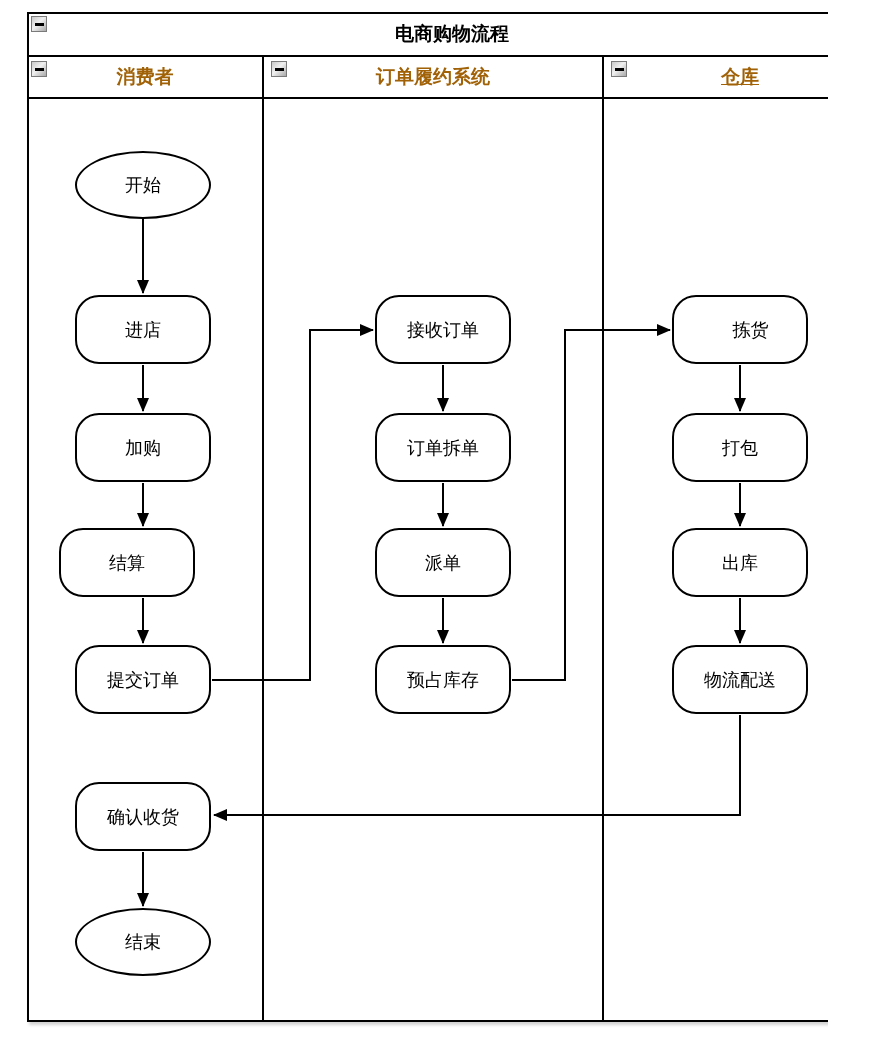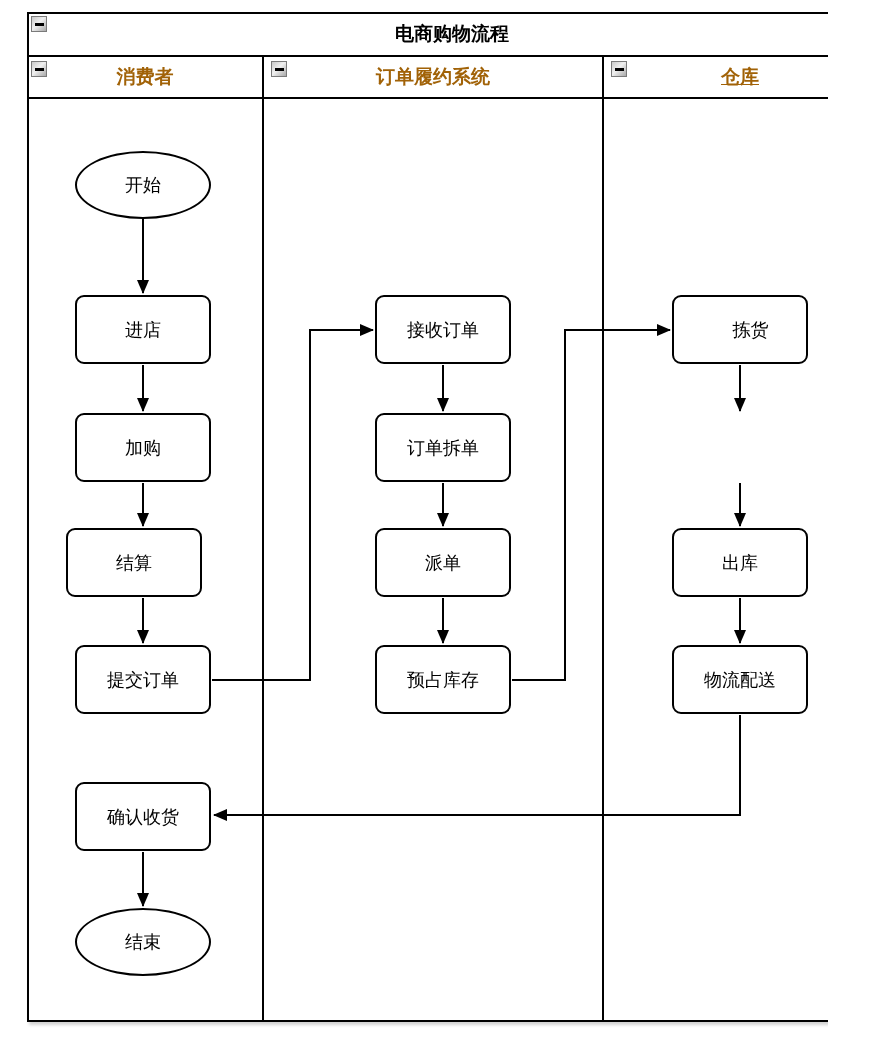--- a/index.html
+++ b/index.html
@@ -81,21 +81,21 @@
     height: 3px;
     background: #000000;
   }
   
   .node {
     position: absolute;
     width: 136px;
     height: 69px;
     box-sizing: border-box;
     border: 2px solid #000000;
-    border-radius: 9px;
+    border-radius: 24px;
     background: #ffffff;
     display: flex;
     align-items: center;
     justify-content: center;
     font-size: 18px;
     color: #000000;
     text-align: center;
   }
   .node.ellipse {
     height: 68px;
@@ -159,27 +159,28 @@
       <path d="M740 483 V526" marker-end="url(#arrow)"></path>
       <path d="M740 598 V643" marker-end="url(#arrow)"></path>
       <path d="M740 715 V815 H214" marker-end="url(#arrow)"></path>
       <path d="M143 852 V906" marker-end="url(#arrow)"></path>
     </g>
   </svg>
 
   <div class="node ellipse" style="left:75px; top:151px;">开始</div>
   <div class="node" style="left:75px; top:295px;">进店</div>
   <div class="node" style="left:75px; top:413px;">加购</div>
-  <div class="node" style="left:66px; top:528px;">结算</div>
+  <div class="node" style="left:59px; top:528px;">结算</div>
   <div class="node" style="left:75px; top:645px;">提交订单</div>
   <div class="node" style="left:75px; top:782px;">确认收货</div>
   <div class="node ellipse" style="left:75px; top:908px;">结束</div>
 
   <div class="node" style="left:375px; top:295px;">接收订单</div>
   <div class="node" style="left:375px; top:413px;">订单拆单</div>
   <div class="node" style="left:375px; top:528px;">派单</div>
   <div class="node" style="left:375px; top:645px;">预占库存</div>
 
   <div class="node" style="left:672px; top:295px;padding-left:21px;">拣货</div>
+  <div class="node" style="left:672px; top:413px;">打包</div>
   <div class="node" style="left:672px; top:528px;">出库</div>
   <div class="node" style="left:672px; top:645px;">物流配送</div>
 
 </div>
 
 </body></html>

